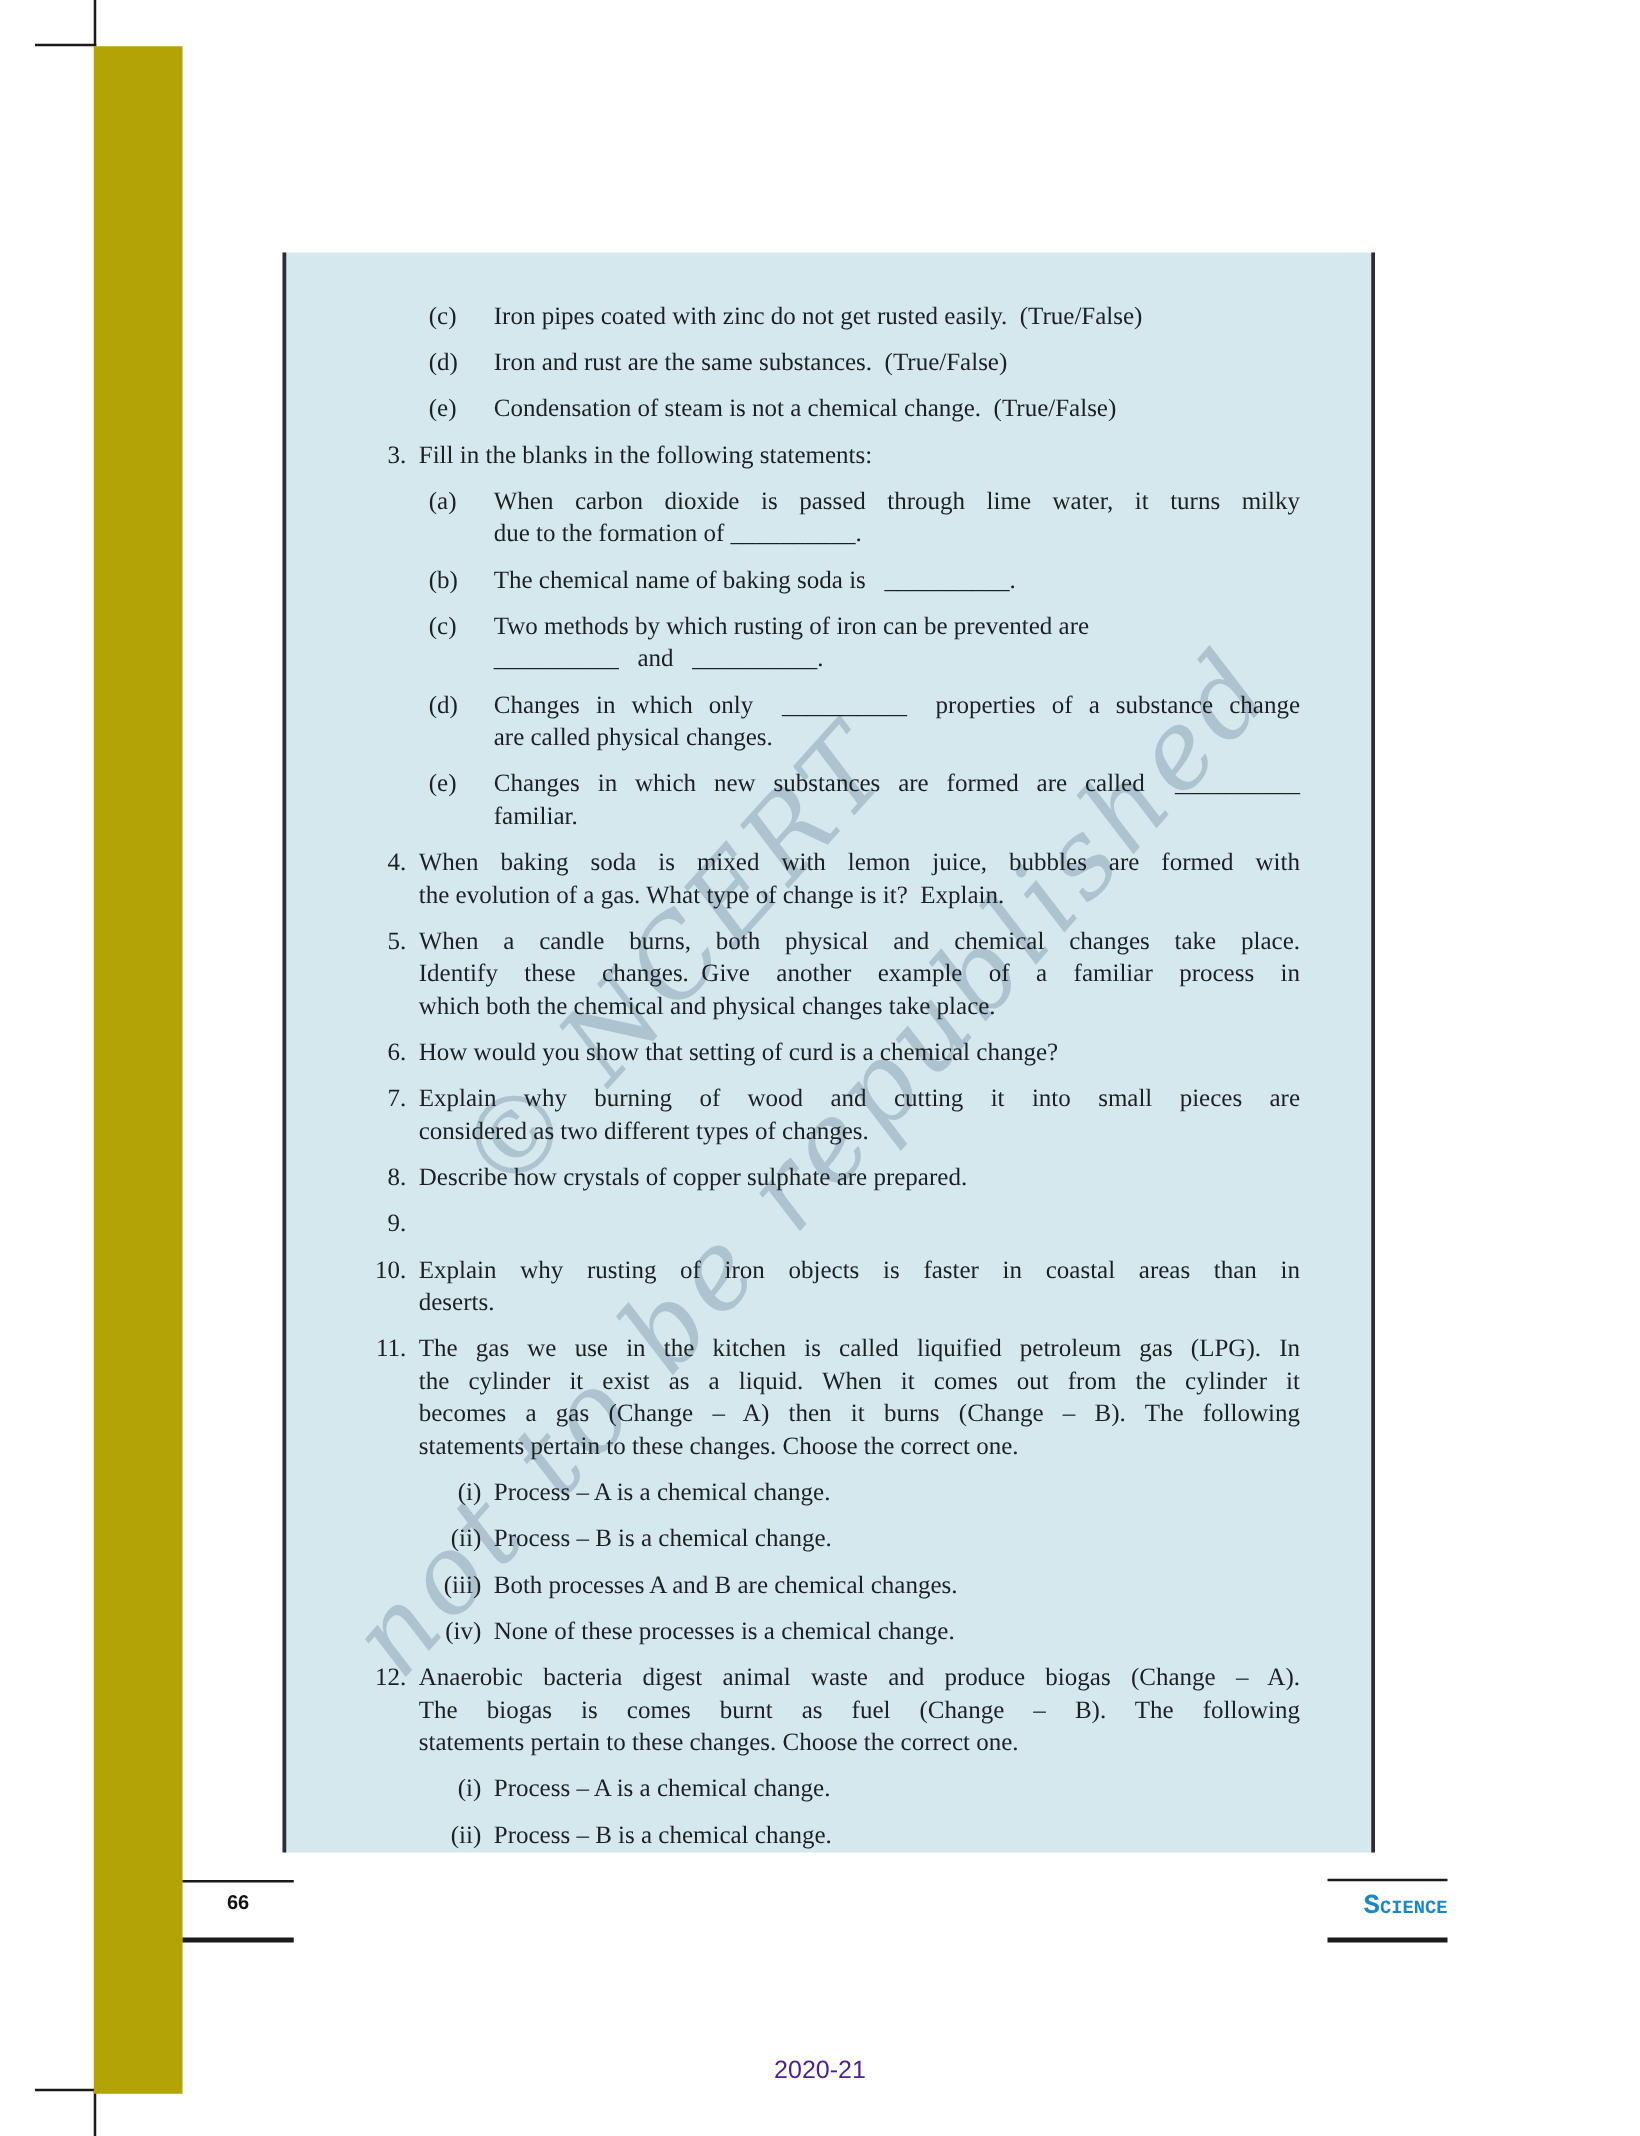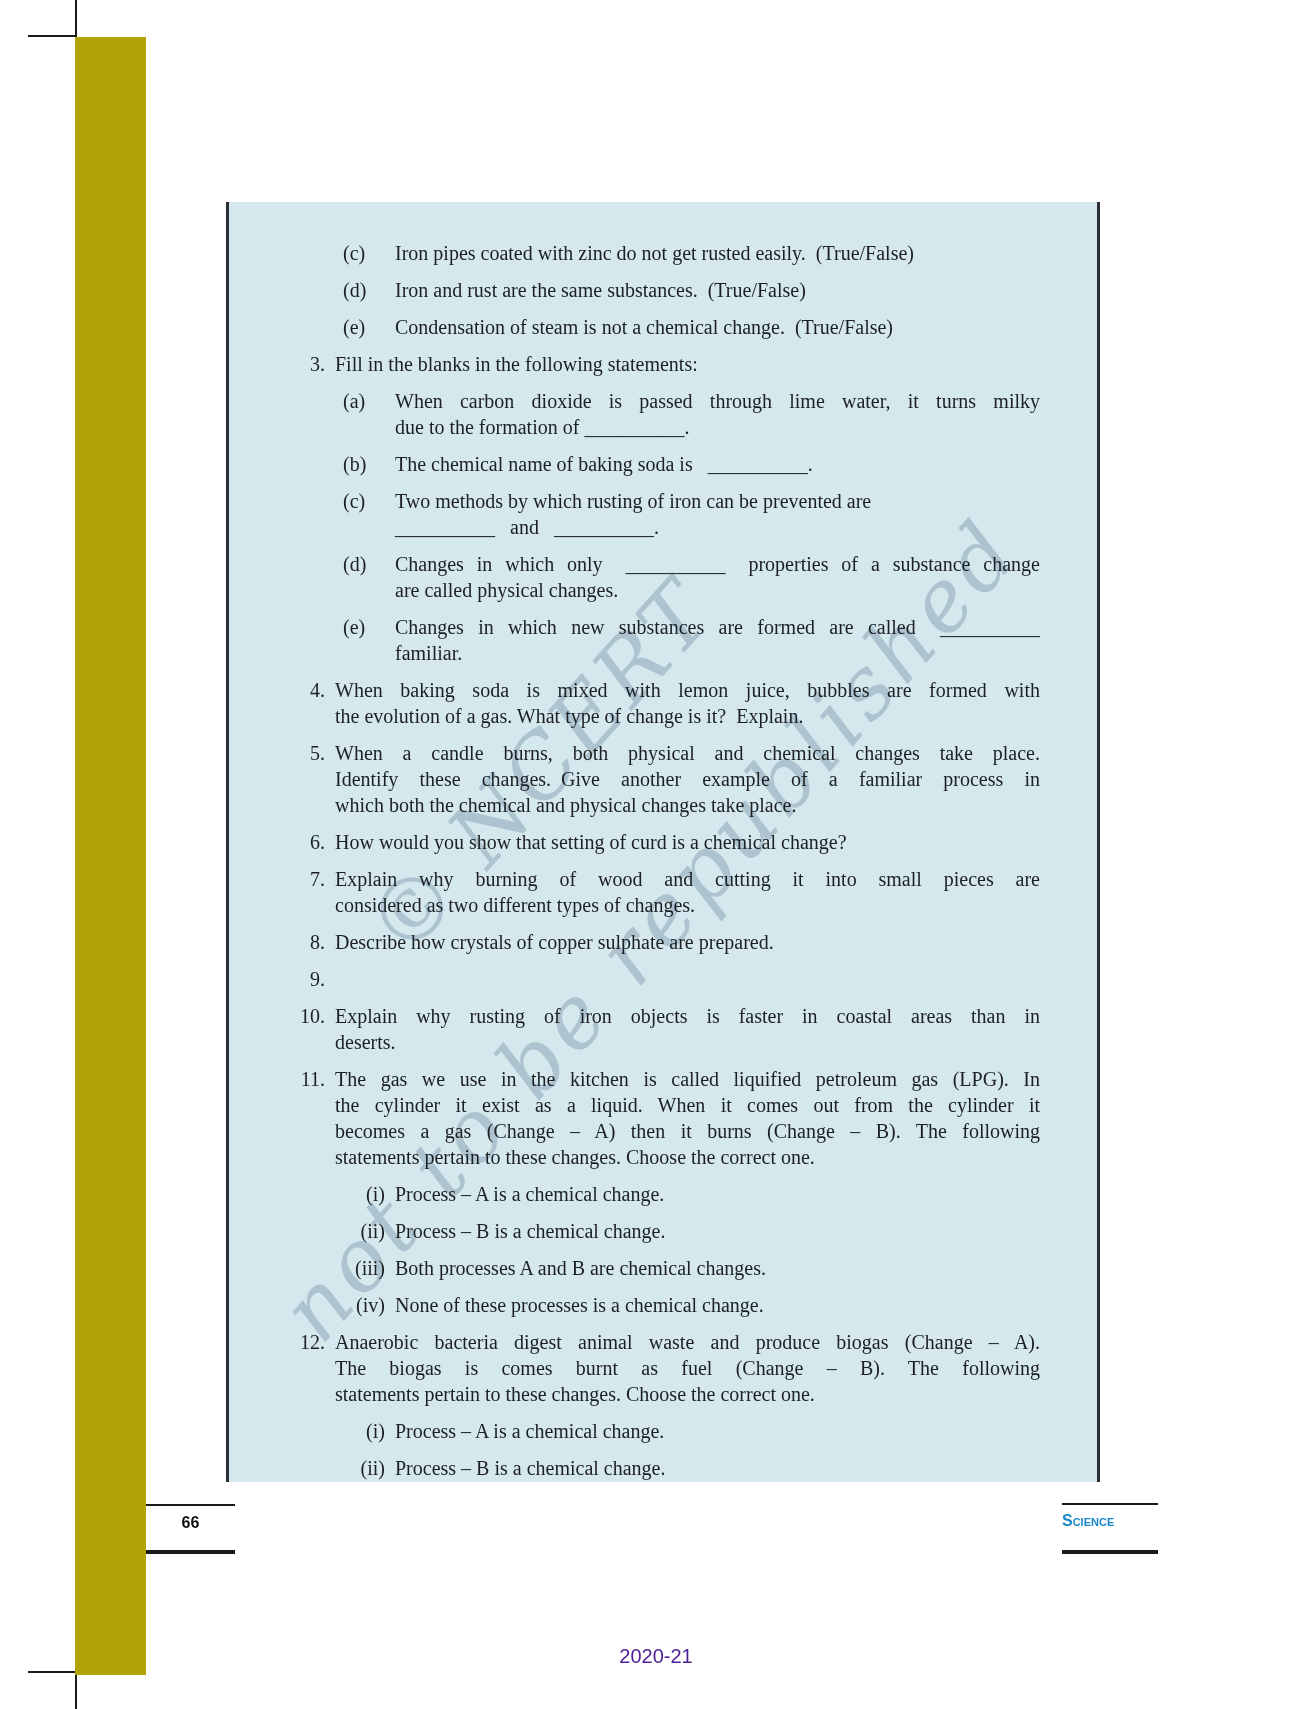--- a/index.html
+++ b/index.html
@@ -77,24 +77,24 @@
   .rule-r-thin{left:1062px;top:1503px;width:96px;height:2px;}
   .rule-r-thick{left:1062px;top:1550px;width:96px;height:4px;}
   .pagenum{
     position:absolute;left:146px;top:1514px;width:89px;
     text-align:center;
     font-family:"Liberation Sans",sans-serif;
     font-weight:bold;font-size:16px;color:#111;
   }
   .subject{
     position:absolute;left:1062px;top:1512px;width:96px;
-    text-align:left;
-    font-family:Liberation Sans, sans-serif;
+    text-align:right;
+    font-family:Liberation Mono, monospace;
     font-variant:small-caps;
-    font-weight:bold;font-size:16px;
+    font-weight:bold;font-size:22px;
     color:var(--accent-blue);
   }
   .edition{
     position:absolute;left:576px;top:1645px;width:160px;
     text-align:center;
     font-family:"Liberation Sans",sans-serif;
     font-size:20px;color:#4c1d95;
   }
 </style>
 </head>

